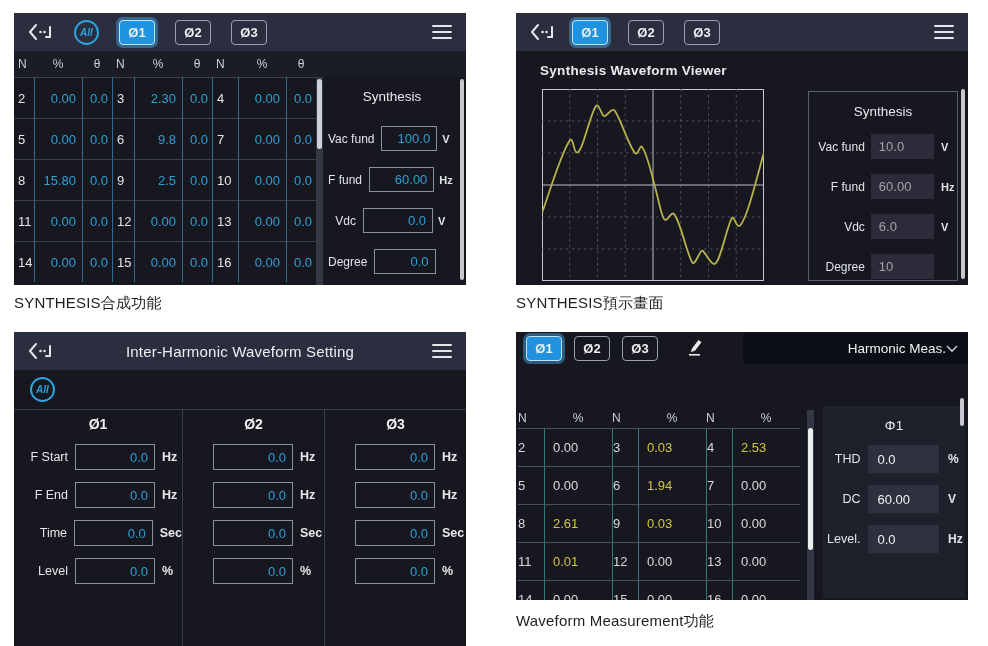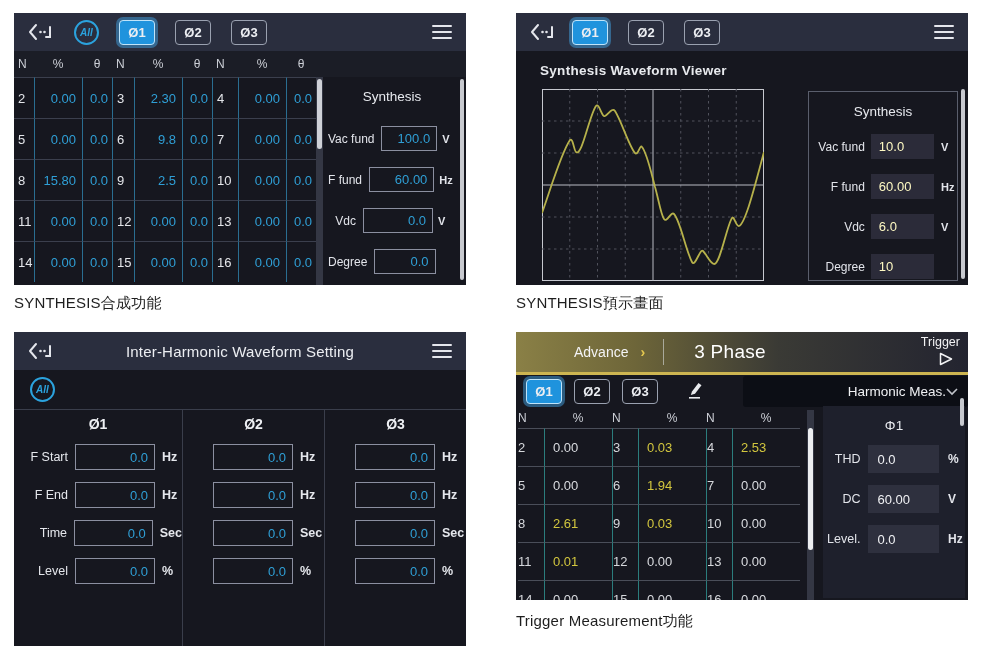--- a/index.html
+++ b/index.html
@@ -52,21 +52,21 @@
   .funit { width:18px; color:#e2e4ea; font-size:11px; font-weight:600; margin-left:5px; }
   .edgebar { position:absolute; width:4px; background:#c7c9cf; border-radius:2px; }
 
   
   #p2 .vtitle { position:absolute; left:24px; top:50px; color:#e8eaee; font-size:13.5px; font-weight:600; letter-spacing:.3px; }
   #p2 .plot { position:absolute; left:26px; top:76px; }
   #p2 .side { position:absolute; left:292px; top:78px; width:150px; height:190px; border:1px solid #5a5e6c; box-sizing:border-box; }
   #p2 .frow { margin-top:15px; justify-content:flex-start; padding-left:6px; }
   #p2 .flabel { width:56px; margin-right:6px; }
   .fbox2 { width:70px; height:25px; background:#2b2b39; display:flex; align-items:center; padding-left:8px;
-           color:#fef9c3; font-size:13px; box-sizing:border-box; }
+           color:#a3a3a3; font-size:13px; box-sizing:border-box; }
   #p2 .funit { margin-left:7px; }
 
   
   #p3 .ptitle { position:absolute; left:0; right:0; top:0; height:38px; display:flex; align-items:center; justify-content:center;
                 color:#eceef2; font-size:15px; letter-spacing:.2px; pointer-events:none; }
   #p3 .allrow { position:absolute; left:16px; top:45px; }
   #p3 .cols { position:absolute; left:0; right:0; top:77px; bottom:0; border-top:1px solid #3a3e4b;
               display:grid; grid-template-columns:168px 142px 142px; }
   #p3 .col { padding-top:6px; box-sizing:border-box; }
   #p3 .col + .col { border-left:1px solid #3a3e4b; }
@@ -392,32 +392,20 @@
         </div>
         <div class="irow">
           <span class="ibox">0.0</span>
           <span class="iunit">%</span>
         </div>
       </div>
     </div>
   </div>
 
   <div class="panel" id="p4">
-    <div class="goldbar">
-      <span class="adv">Advance</span>
-      <span class="advchev">›</span>
-      <span class="vdiv"></span>
-      <span class="mode">3 Phase</span>
-      <span class="trig">Trigger</span>
-      <span class="trigplay">
-        <svg width="16" height="14" viewBox="0 0 16 14">
-          <path d="M2.5 1.5 L13.5 7 L2.5 12.5 Z" fill="none" stroke="#f2f2f4" stroke-width="1.5" stroke-linejoin="round"></path>
-        </svg>
-      </span>
-    </div>
 
     <div class="tabrow">
       <div class="tab sel">Ø1</div>
       <div class="tab">Ø2</div>
       <div class="tab">Ø3</div>
       <span class="pencil">
         <svg width="22" height="20" viewBox="0 0 22 20">
           <path d="M8 11.5 L14.5 3 L17.5 5.3 L11 13.8 L6.8 15 Z" fill="#e9ebee"></path>
           <rect x="5" y="17" width="11" height="1.6" fill="#e9ebee"></rect>
         </svg>
@@ -502,14 +490,14 @@
         <span class="flabel">Level.</span>
         <span class="fbox4">0.0</span>
         <span class="funit">Hz</span>
       </div>
     </div>
     <div class="edgebar" style="right:4px; top:66px; height:28px;"></div>
   </div>
 
   <div class="caption" id="cap1">SYNTHESIS合成功能</div>
   <div class="caption" id="cap2">SYNTHESIS預示畫面</div>
-  <div class="caption" id="cap4">Trigger Measurement功能</div>
+  <div class="caption" id="cap4">Waveform Measurement功能</div>
 </div>
 
 </body></html>

